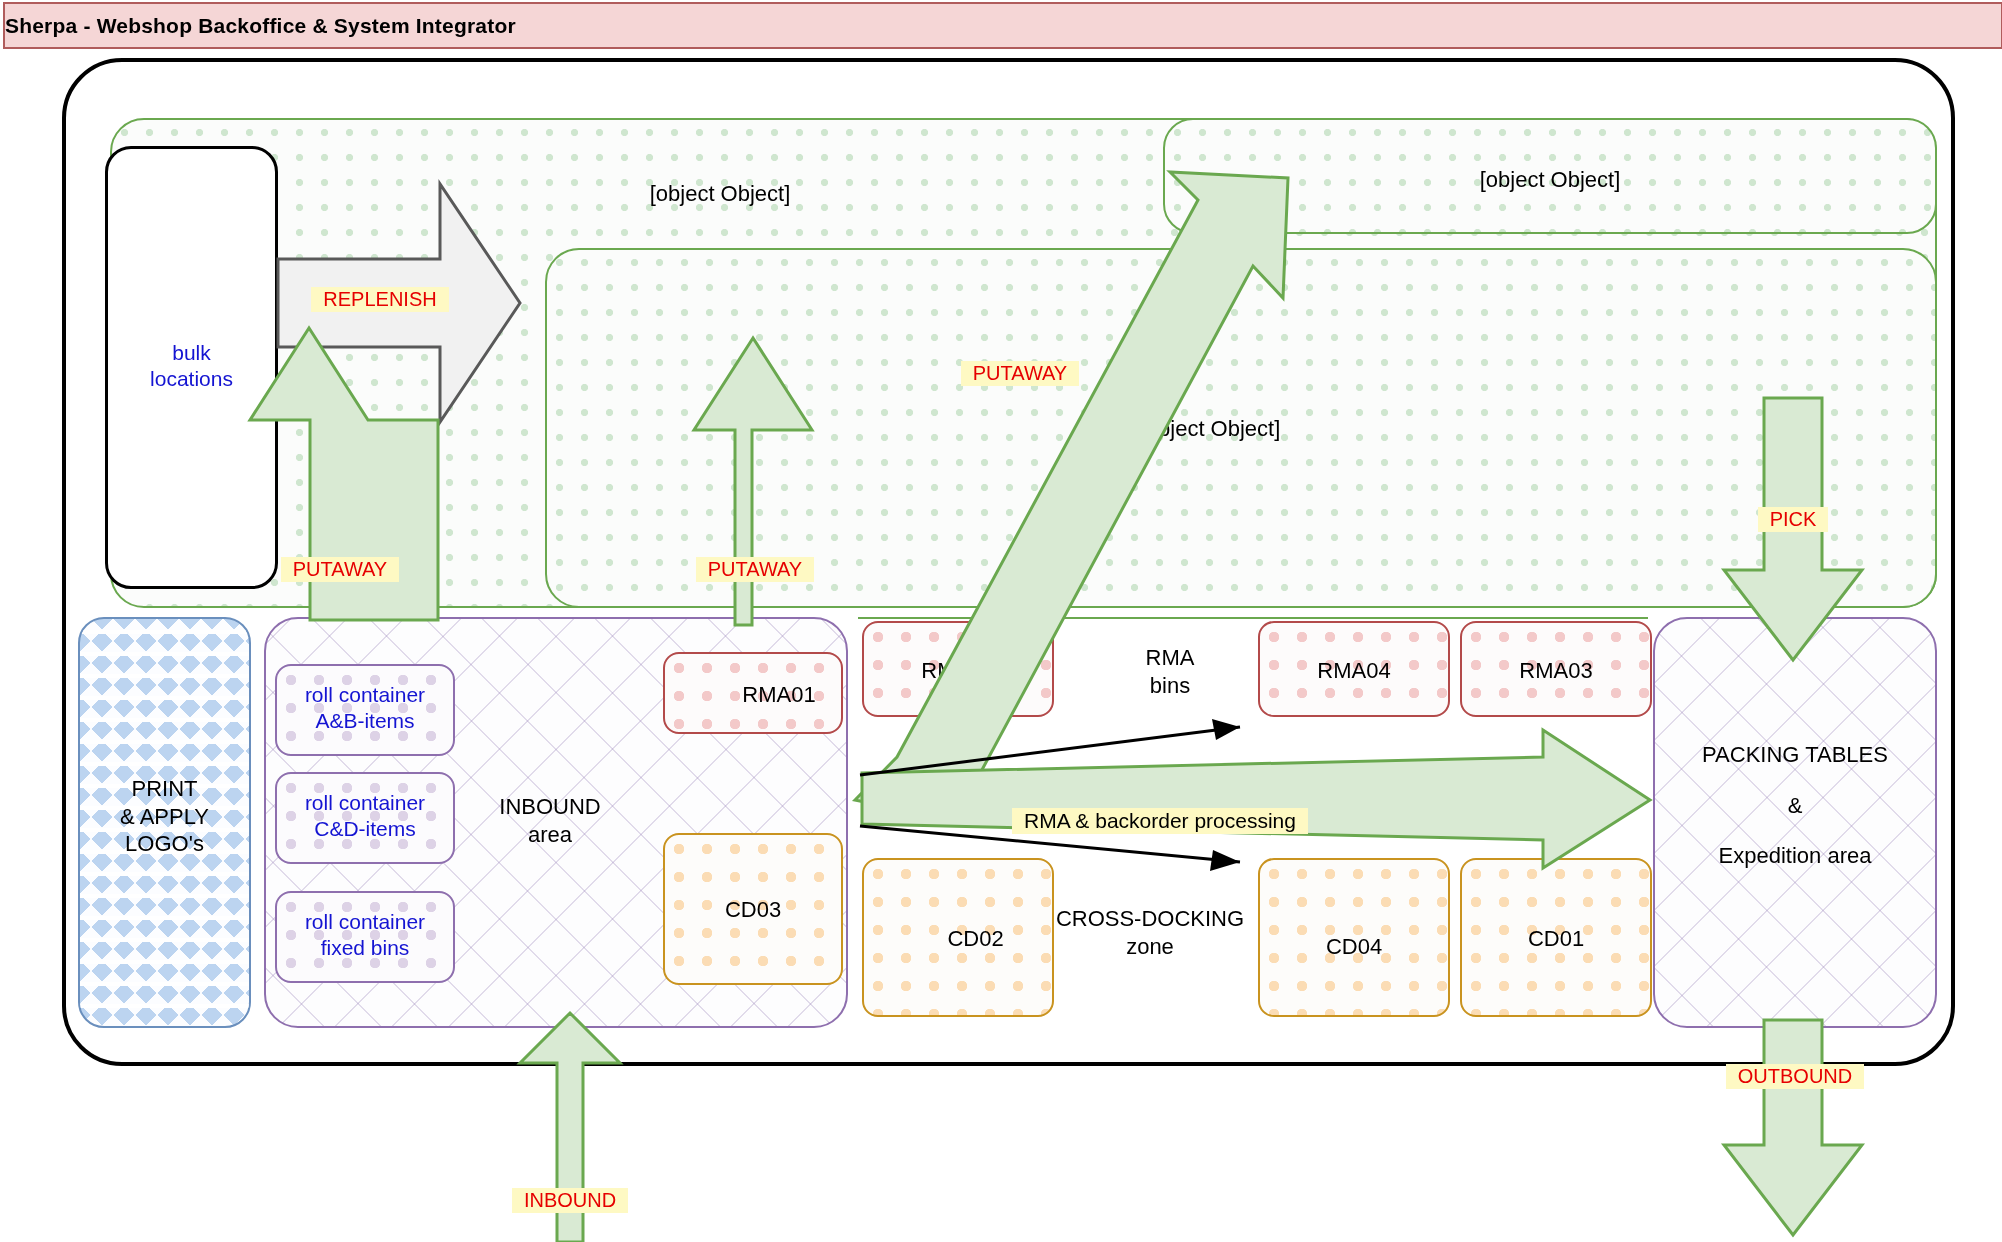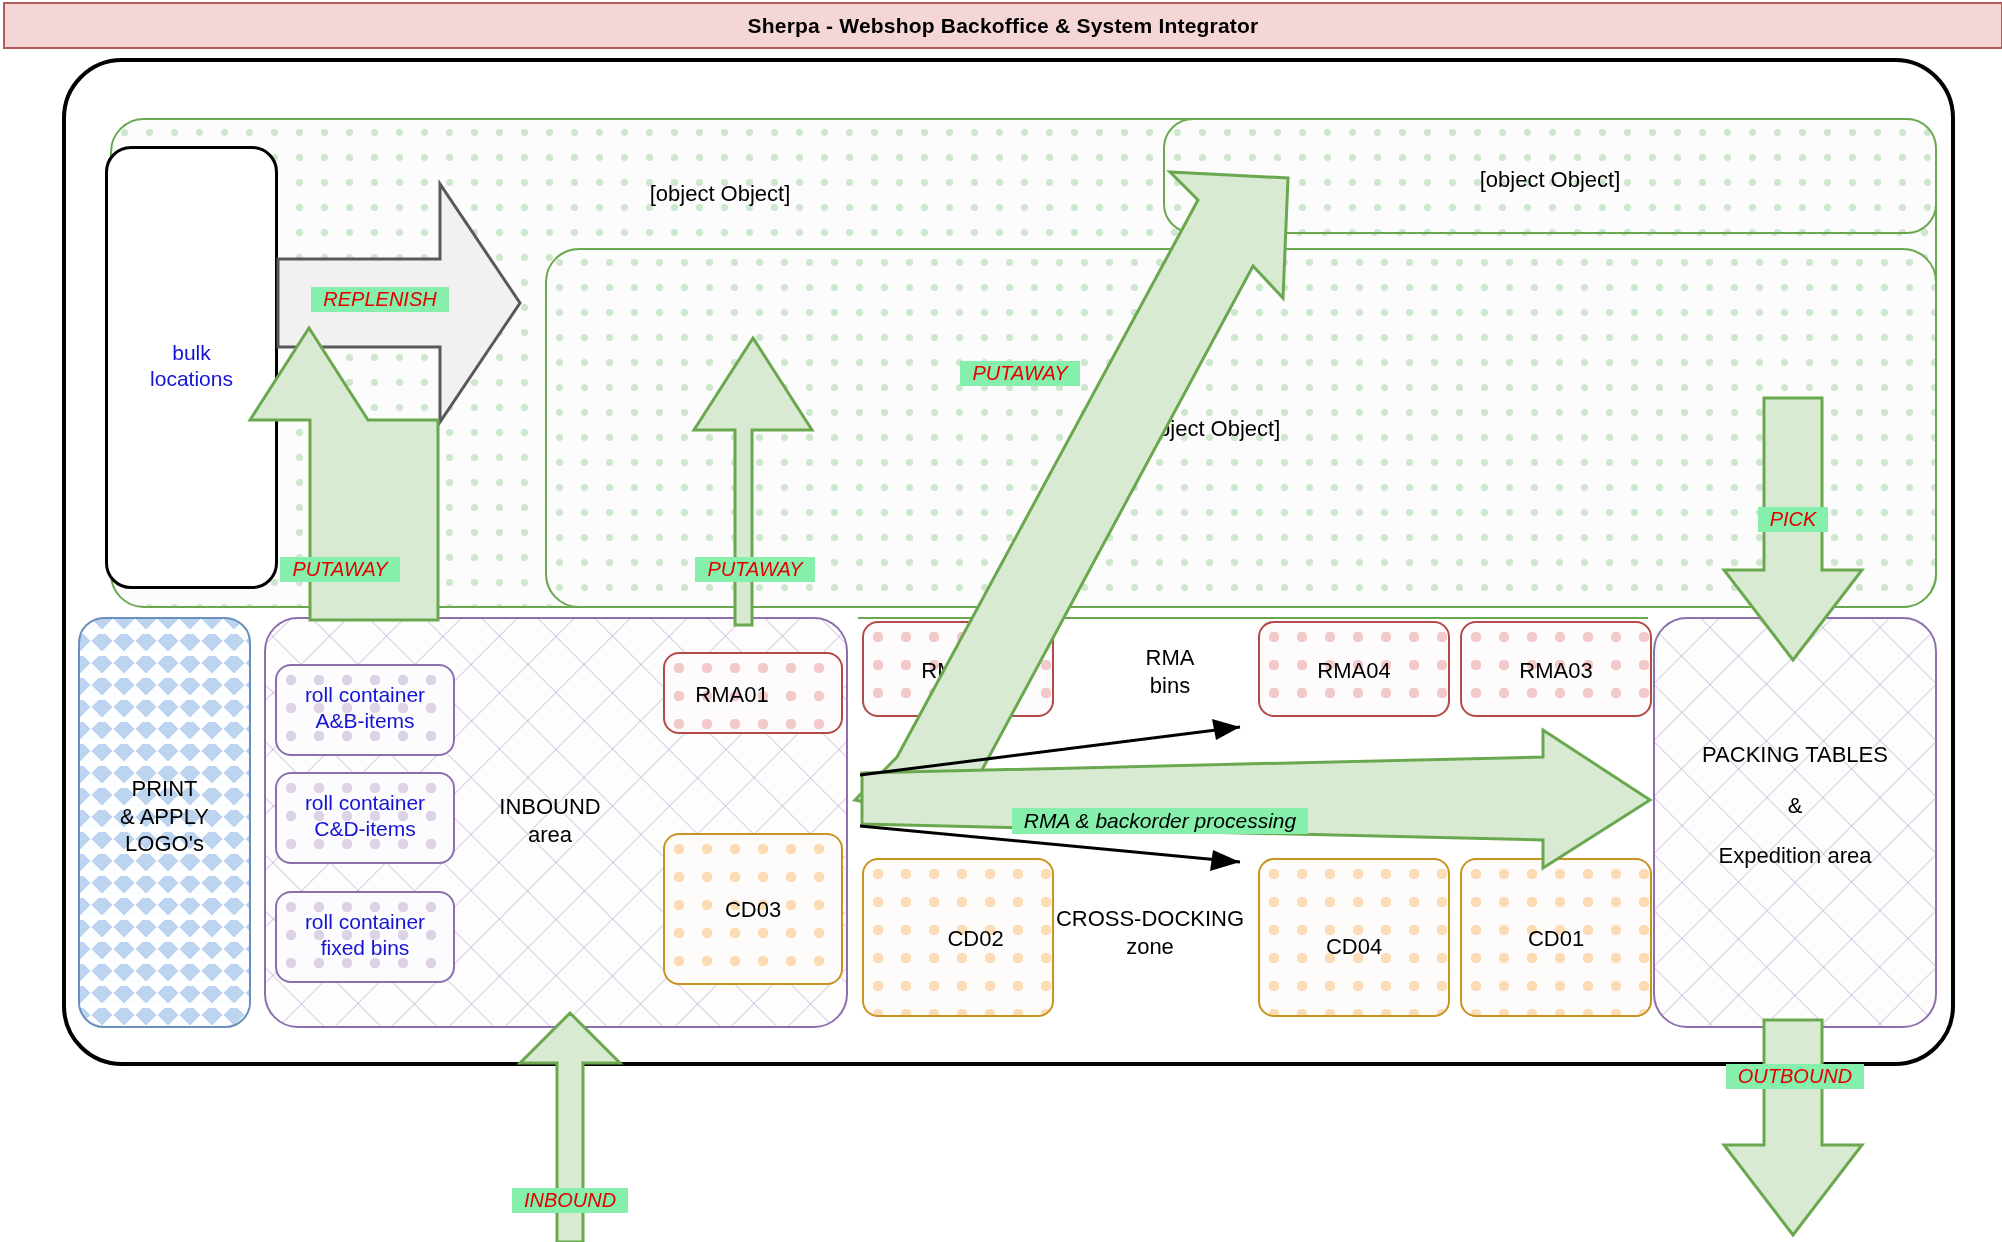--- a/index.html
+++ b/index.html
@@ -2,21 +2,21 @@
 <html><head>
 <meta charset="utf-8">
 <style>
   html,body{margin:0;padding:0;background:#ffffff;}
   body{width:2002px;height:1242px;font-family:"Liberation Sans",sans-serif;position:relative;overflow:hidden;}
 
   
   #title-bar{
     position:absolute;left:3px;top:2px;width:1996px;height:43px;
     background:#f5d6d6;border:2px solid #b05c5c;
-    display:flex;align-items:center;justify-content:center;
+    display:flex;align-items:center;
     font-size:21px;font-weight:bold;color:#000;letter-spacing:.2px;
   }
 
   
   #warehouse-shell{
     position:absolute;left:62px;top:58px;width:1885px;height:1000px;
     border:4px solid #000;border-radius:60px;background:#fff;
   }
 
   
@@ -75,21 +75,21 @@
   .brd-orange {border:2.5px solid #c9931f;}
   .brd-purple {border:2.5px solid #8e6fae;}
   .brd-blue   {border:2.5px solid #6a8fbd;}
   .brd-black  {border:3px solid #000;}
 
   
   .t-black{color:#000;font-size:22px;}
   .t-blue {color:#1414d2;font-size:21px;}
   .t-red  {color:#e60000;font-size:20px;}
 
-  .chip{background:#86efac;padding:0 12px;display:inline-block;font-style:italic;}
+  .chip{background:#fef9c3;padding:0 12px;display:inline-block;}
 
   svg.overlay{position:absolute;left:0;top:0;width:2002px;height:1242px;
               pointer-events:none;overflow:visible;}
 </style>
 </head>
 <body>
 
 <div id="title-bar">
   <span>Sherpa - Webshop Backoffice &amp; System Integrator</span>
 </div>
@@ -124,21 +124,21 @@
 
 <div class="abox pat-purple-dots brd-purple" style="left:275px;top:772px;width:180px;height:92px;border-radius:16px;"></div>
 <div class="lbl t-blue" style="left:275px;top:790px;width:180px;">roll container
 C&amp;D-items</div>
 
 <div class="abox pat-purple-dots brd-purple" style="left:275px;top:891px;width:180px;height:92px;border-radius:16px;"></div>
 <div class="lbl t-blue" style="left:275px;top:909px;width:180px;">roll container
 fixed bins</div>
 
 <div class="abox pat-pink-dots brd-red" style="left:663px;top:652px;width:180px;height:82px;border-radius:16px;"></div>
-<div class="lbl t-black" style="left:640px;top:681px;width:184px;">RMA01</div>
+<div class="lbl t-black" style="left:687px;top:681px;width:184px;">RMA01</div>
 
 <div class="abox pat-orange-dots brd-orange" style="left:663px;top:833px;width:180px;height:152px;border-radius:16px;"></div>
 <div class="lbl t-black" style="left:663px;top:896px;width:180px;">CD03</div>
 
 <div class="abox" style="left:858px;top:617px;width:790px;height:110px;border-top:2.5px solid #6aa84f;background:#ffffff;"></div>
 <div class="lbl t-black" style="left:1090px;top:644px;width:160px;">RMA
 bins</div>
 
 <div class="abox pat-pink-dots brd-red" style="left:862px;top:621px;width:192px;height:96px;border-radius:16px;"></div>
 <div class="lbl t-black" style="left:862px;top:657px;width:192px;">RMA02</div>

